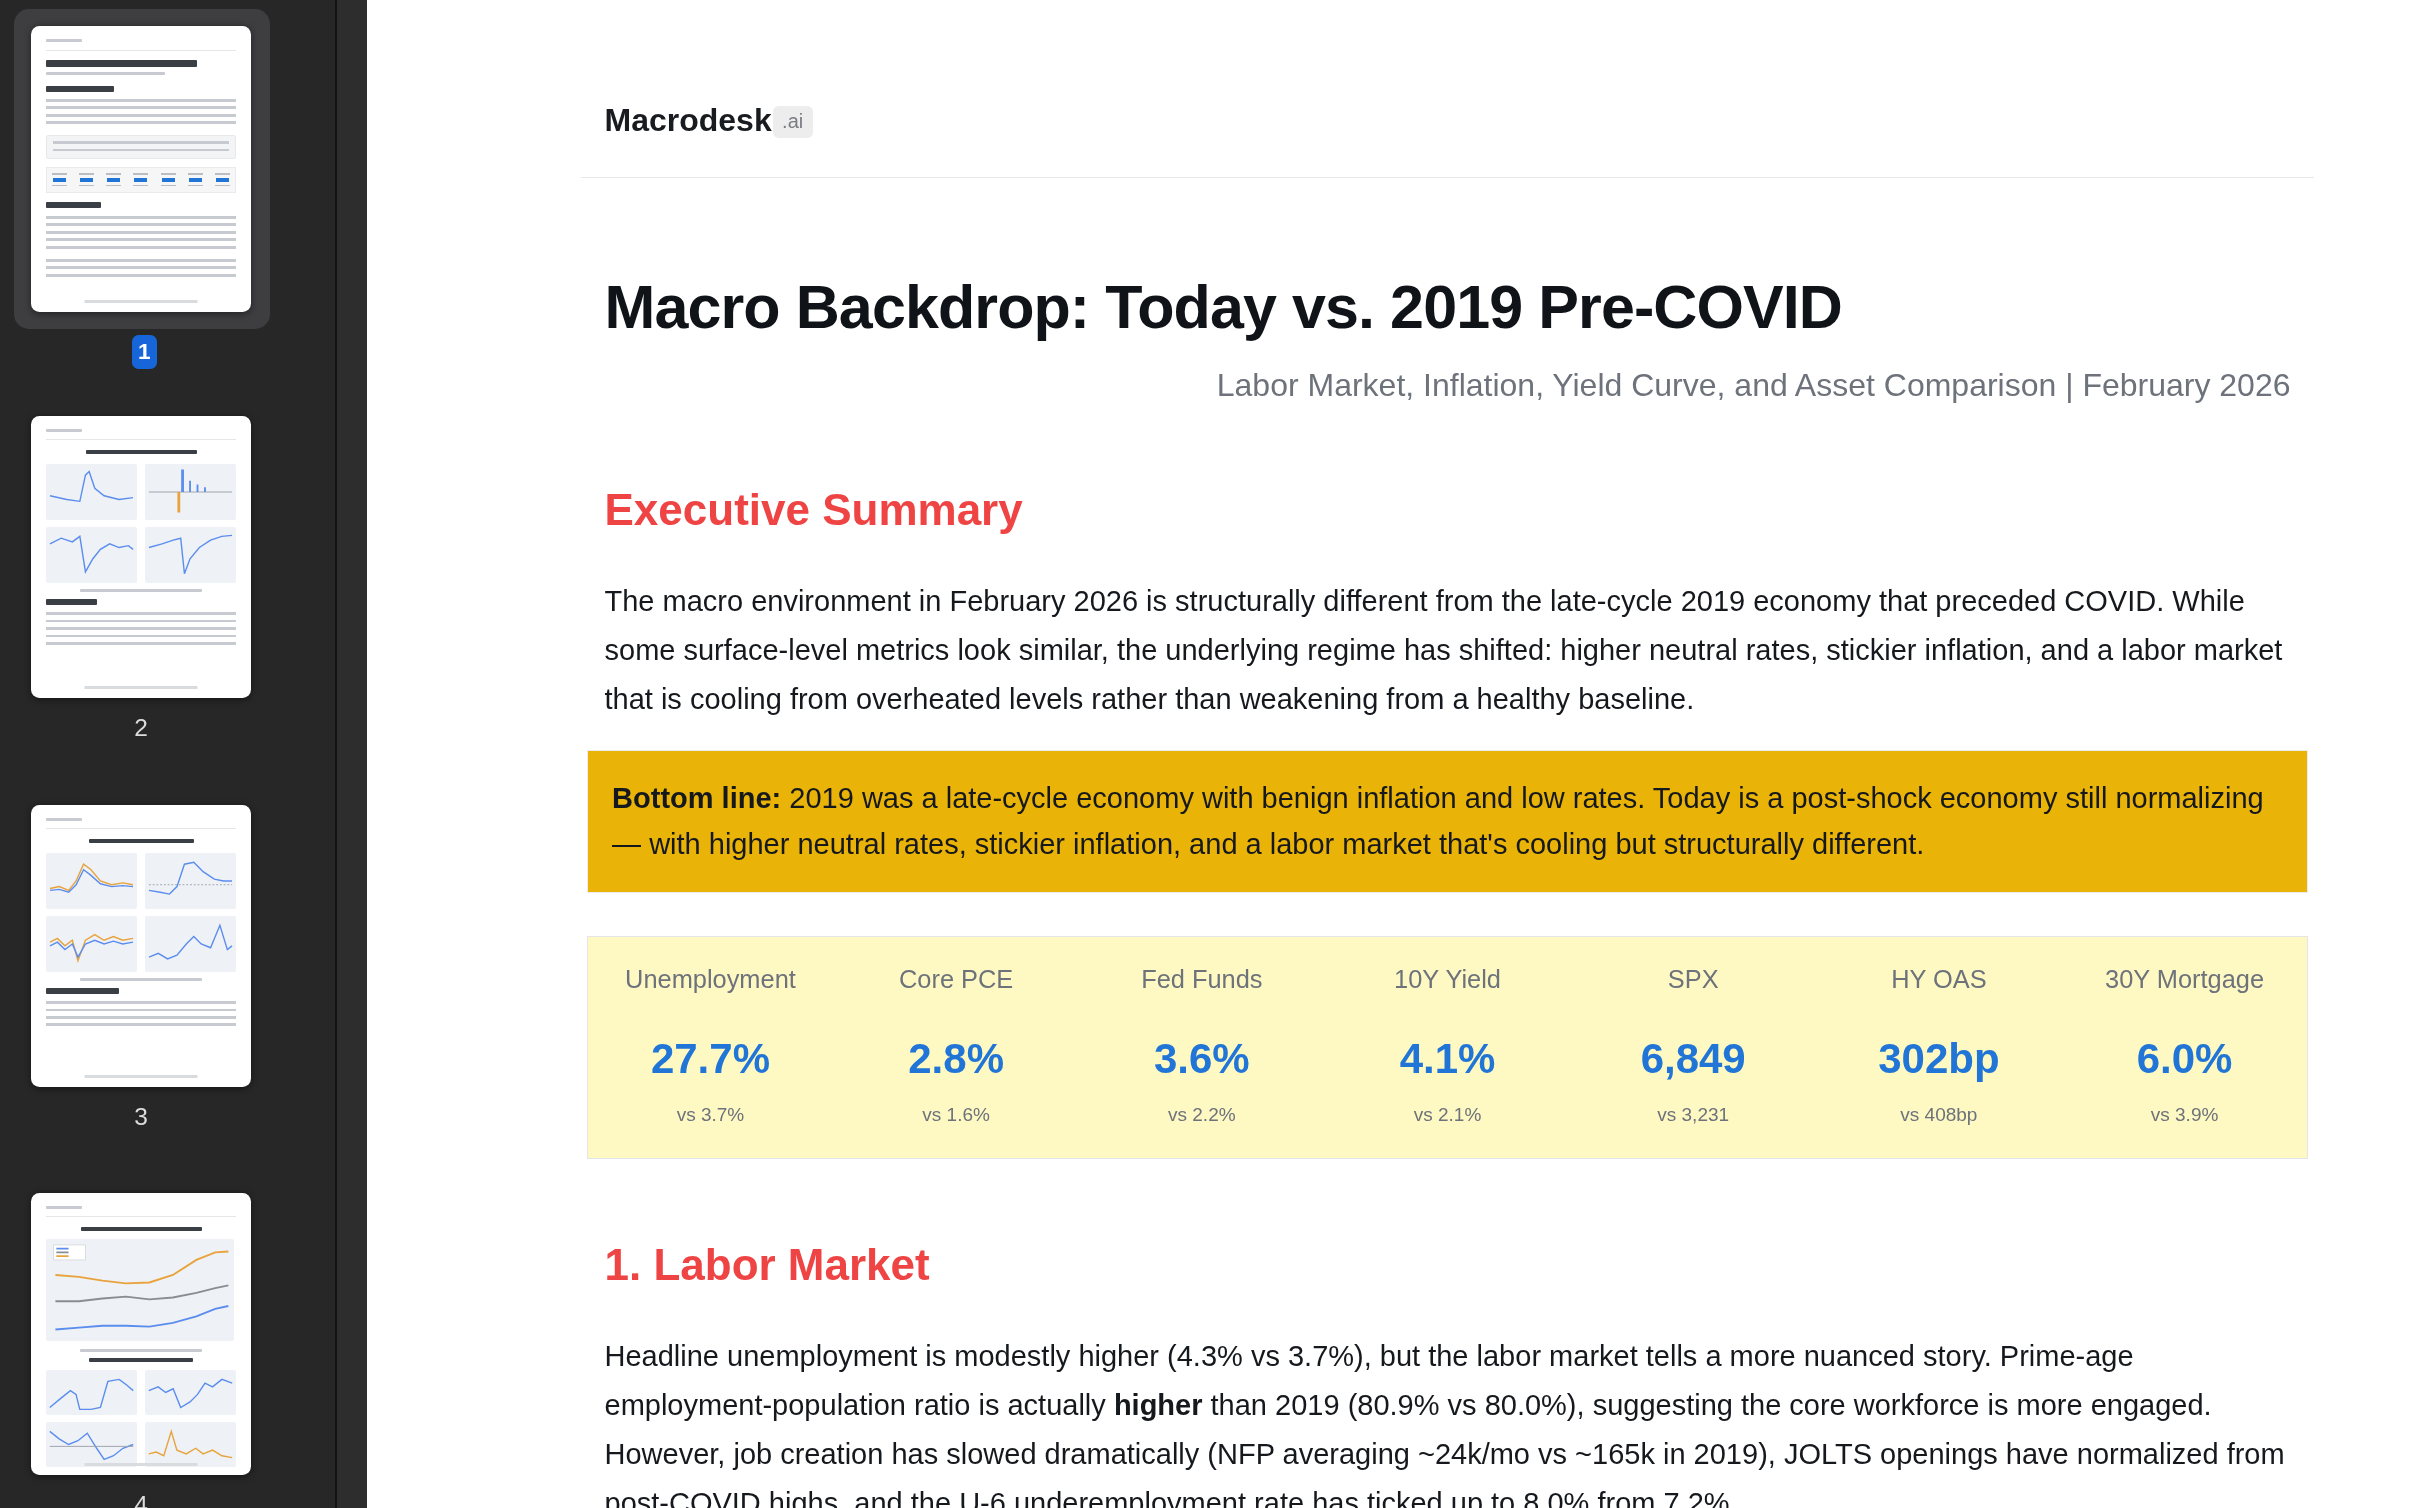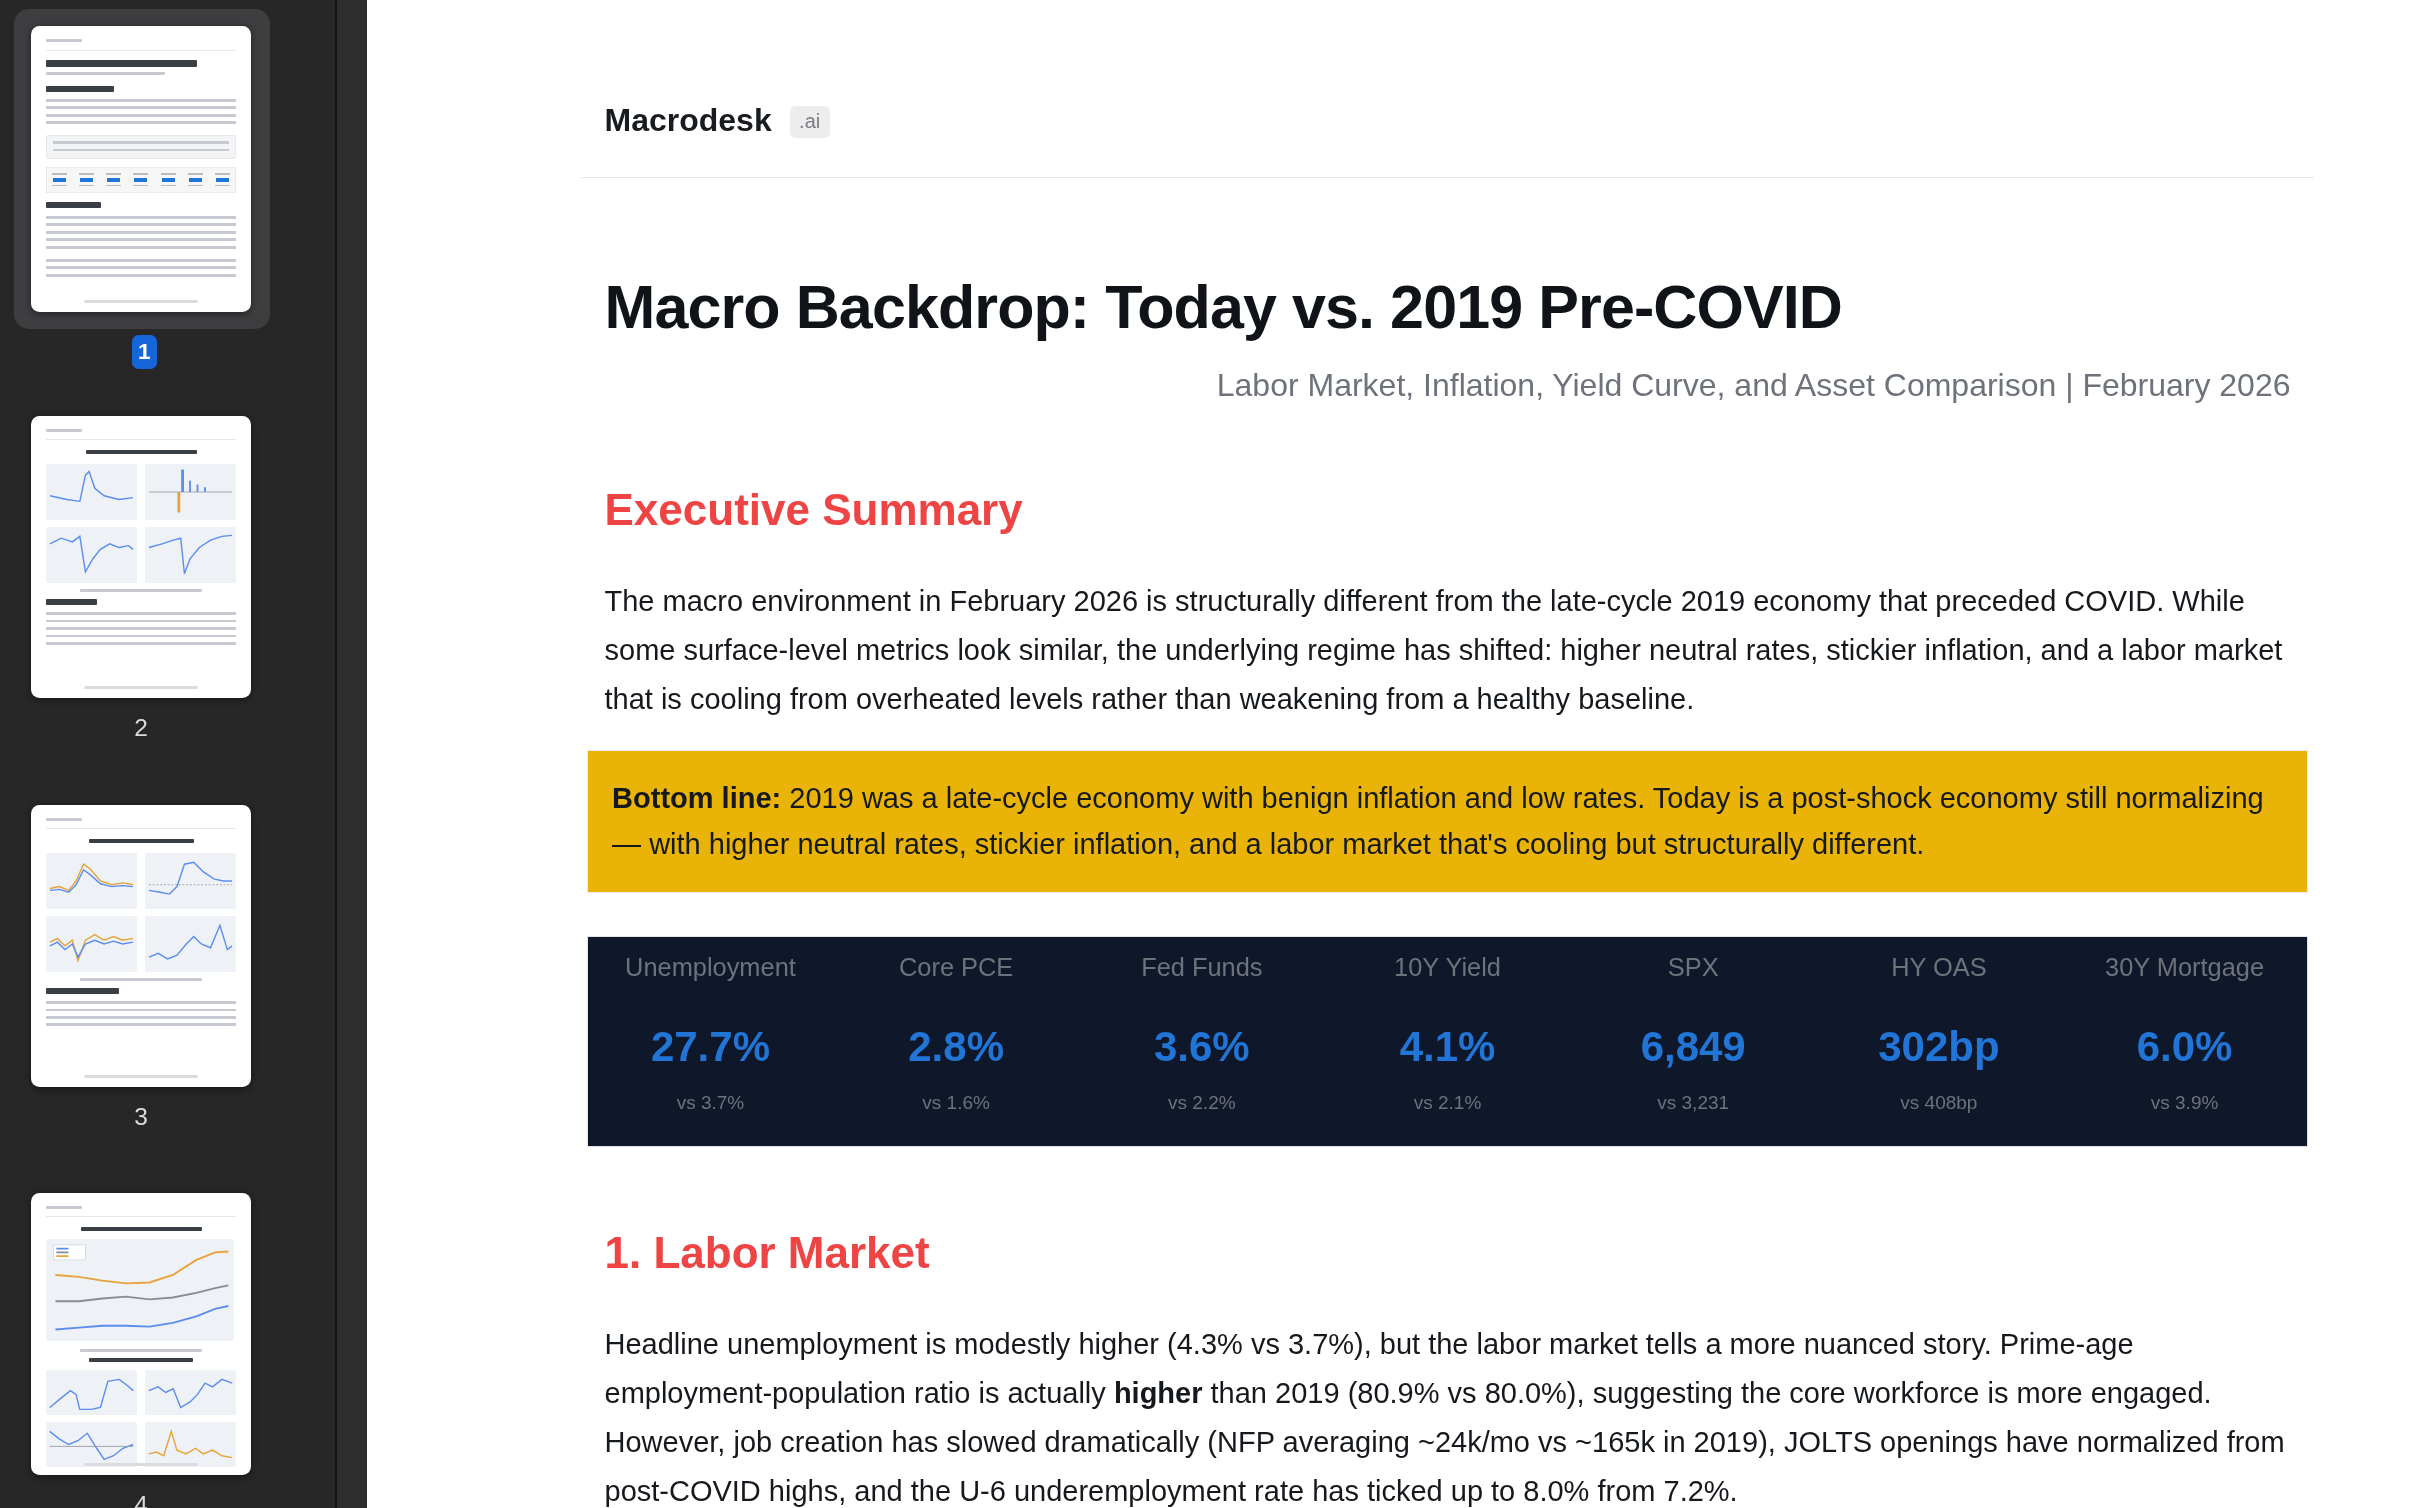--- a/index.html
+++ b/index.html
@@ -45,36 +45,36 @@
   .mcap { margin:5.6px auto; }
   .mfoot { position:absolute; bottom:9.4px; left:50%; transform:translateX(-50%); width:113px; height:2.8px; background:#d9dcdf; }
   .mcenter { margin-left:auto; margin-right:auto; }
 
   
   .main { position:absolute; left:367px; top:0; width:2043px; height:1508px; background:#fff; }
   .content { margin-left:214px; width:1733px; }
 
   .appbar { padding-top:102px; padding-left:23.5px; padding-bottom:38px; border-bottom:0.9px solid #e6e8eb; }
   .brand { font-size:32px; font-weight:bold; color:#181b1f; display:inline-block; }
-  .brand-badge { display:inline-block; margin-left:18px; background:#ededee; color:#7a7d82;
+  .brand-badge { display:inline-block; margin-left:1px; background:#ededee; color:#7a7d82;
                  border-radius:5.6px; font-size:20px; padding:4.7px 9.4px; vertical-align:2.8px; }
 
   .doc-title { padding:0 23.5px; margin-top:94px; font-size:61px; font-weight:bold; color:#101317;
                letter-spacing:-0.9px; }
   .doc-subtitle { padding:0 23.5px; margin-top:24.5px; font-size:32px; color:#6d727b;text-align:right; }
 
   h2.sec { padding:0 23.5px; margin-top:81px; font-size:44px; font-weight:bold; color:#ef4444; }
   .para { padding:0 23.5px; margin-top:42px; font-size:29px; line-height:49px; color:#15181c; }
   .para b { font-weight:bold; }
 
   .callout { margin:26px 5.6px 0 5.6px; background:#eab308; border:0.9px solid #ececee;
              padding:24.5px 24.5px; font-size:29px; line-height:46px; color:#15181c; }
 
-  .metrics { margin:43px 5.6px 0 5.6px; background:#0f172a; border:0.9px solid #e5e5e7;
-             display:flex; padding:16px 0 32px; }
+  .metrics { margin:43px 5.6px 0 5.6px; background:#fef9c3; border:0.9px solid #e5e5e7;
+             display:flex; padding:28px 0 32px; }
   .metric { flex:1; text-align:center; }
   .metric .mlabel { font-size:25.4px; color:#6d727b; }
   .metric .mvalue { font-size:42px; font-weight:bold; color:#2075d6; margin-top:41px; }
   .metric .mcomp  { font-size:19px; color:#6d727b; margin-top:21px; }
 
   .labor-head { margin-top:109px; }
 </style>
 </head>
 <body>
 

